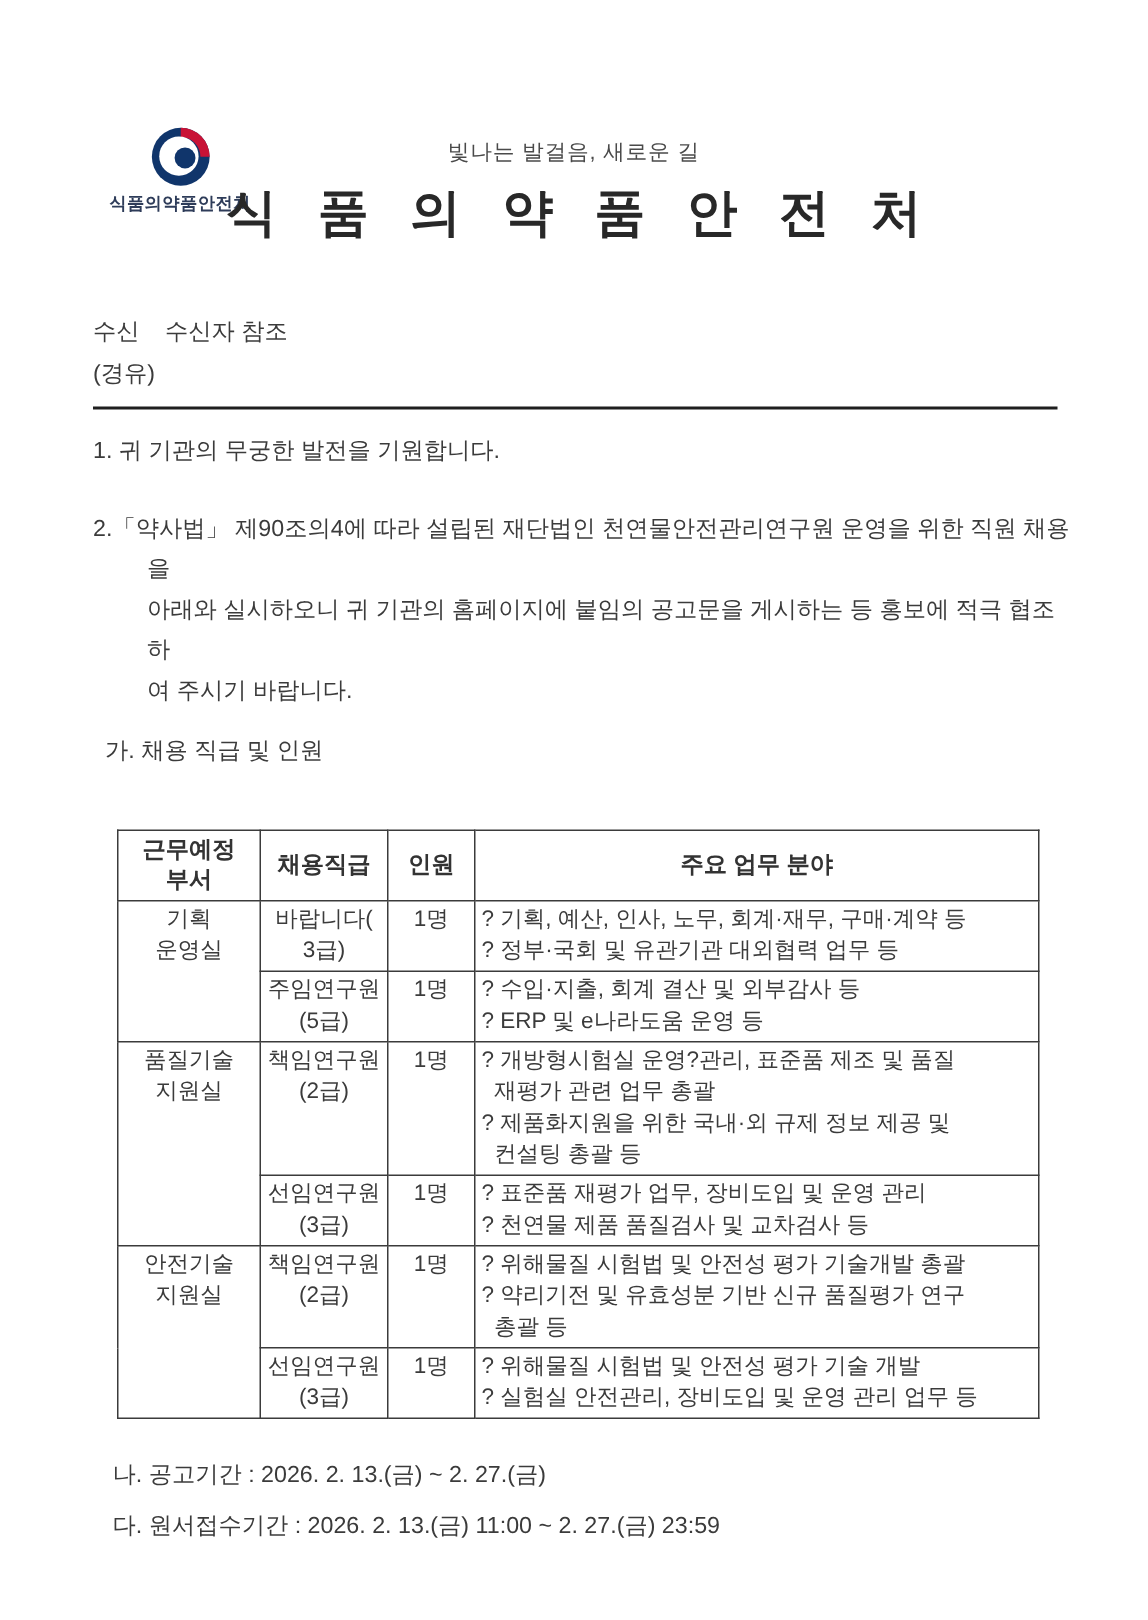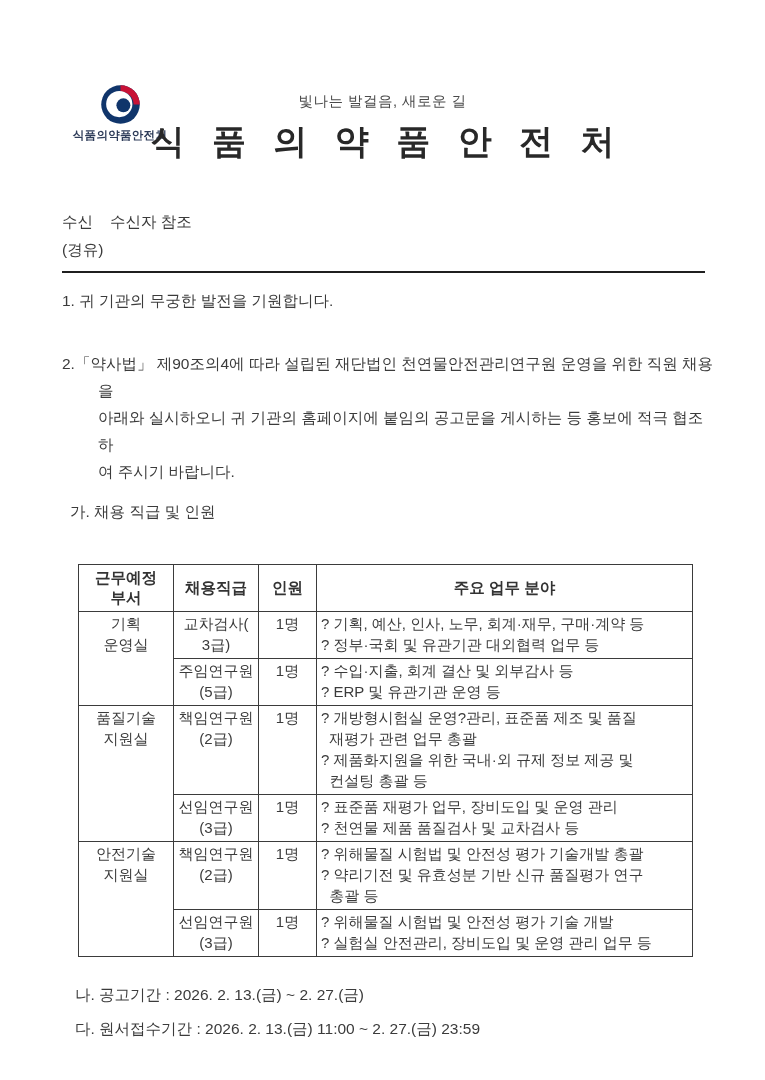--- a/index.html
+++ b/index.html
@@ -19,21 +19,21 @@
     position:absolute;top:119px;left:0;width:100%;text-align:center;
     font-size:34px;font-weight:700;color:#282828;letter-spacing:9px;text-indent:9px;
   }
   
   .content{position:absolute;top:208px;left:62px;width:645px;font-size:15.5px;}
   .meta-line{line-height:28px;white-space:nowrap;}
   .meta-label{display:inline-block;margin-right:17px;}
   .rule{border:none;border-top:2px solid #1f1f1f;margin:7px 0 0 0;width:643px;}
   .para1{margin-top:14px;line-height:27px;}
   .para2{
-    margin-top:36px;line-height:27px;white-space:pre-wrap;
+    margin-top:25px;line-height:27px;white-space:pre-wrap;
     padding-left:36px;text-indent:-36px;width:620px;
   }
   .section-ga{margin-top:13px;margin-left:8px;line-height:27px;}
   
   table.recruit{
     margin:39px 0 0 16px;border-collapse:collapse;table-layout:fixed;width:614px;color:#3b3b3b;
   }
   table.recruit th,table.recruit td{border:1.5px solid #3b3b3b;white-space:pre-wrap;overflow:hidden;}
   table.recruit th{
     font-size:15.5px;font-weight:700;line-height:20px;padding:3px 2px;text-align:center;
@@ -97,32 +97,32 @@
 부서</th>
           <th>채용직급</th>
           <th>인원</th>
           <th>주요 업무 분야</th>
         </tr>
       </thead>
       <tbody>
         <tr>
           <td class="c-center" rowspan="2">기획
 운영실</td>
-          <td class="c-center">교차검사(
+          <td class="c-center">바랍니다(
 3급)</td>
           <td class="c-center">1명</td>
           <td class="c-duty">? 기획, 예산, 인사, 노무, 회계·재무, 구매·계약 등
 ? 정부·국회 및 유관기관 대외협력 업무 등</td>
         </tr>
         <tr>
           <td class="c-center">주임연구원
 (5급)</td>
           <td class="c-center">1명</td>
           <td class="c-duty">? 수입·지출, 회계 결산 및 외부감사 등
-? ERP 및 유관기관 운영 등</td>
+? ERP 및 e나라도움 운영 등</td>
         </tr>
         <tr>
           <td class="c-center" rowspan="2">품질기술
 지원실</td>
           <td class="c-center">책임연구원
 (2급)</td>
           <td class="c-center">1명</td>
           <td class="c-duty">? 개방형시험실 운영?관리, 표준품 제조 및 품질
   재평가 관련 업무 총괄
 ? 제품화지원을 위한 국내·외 규제 정보 제공 및

